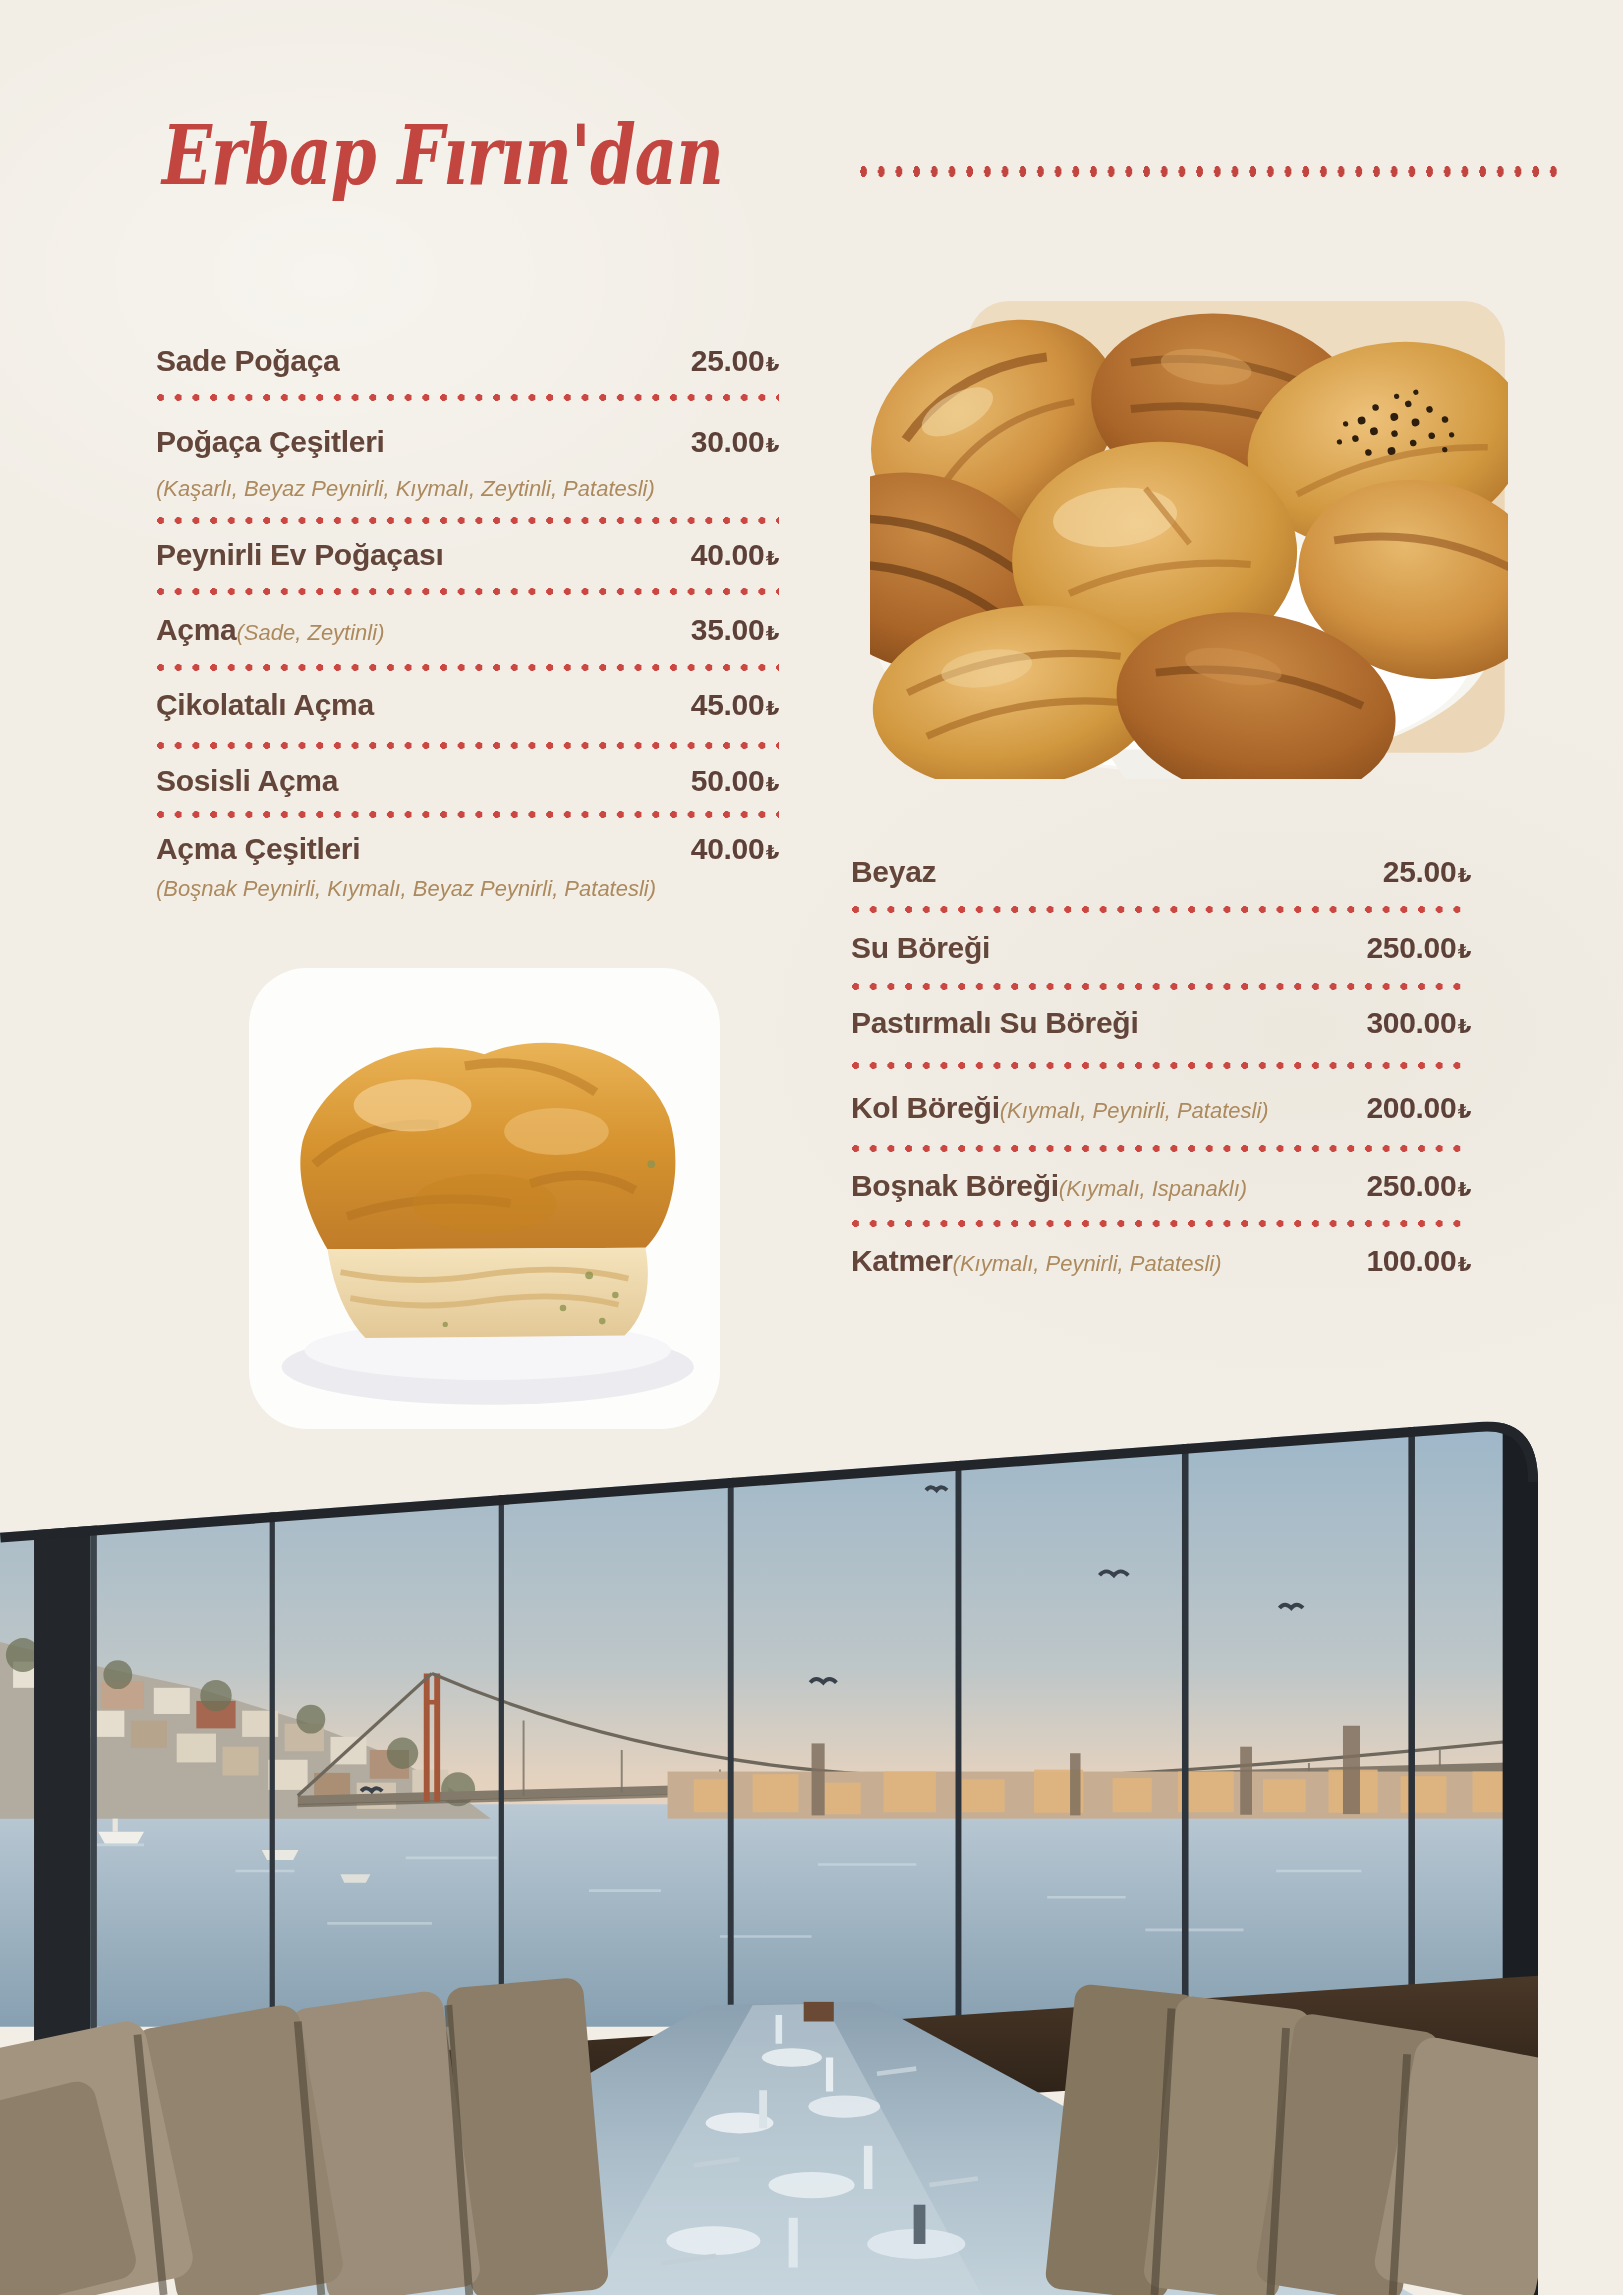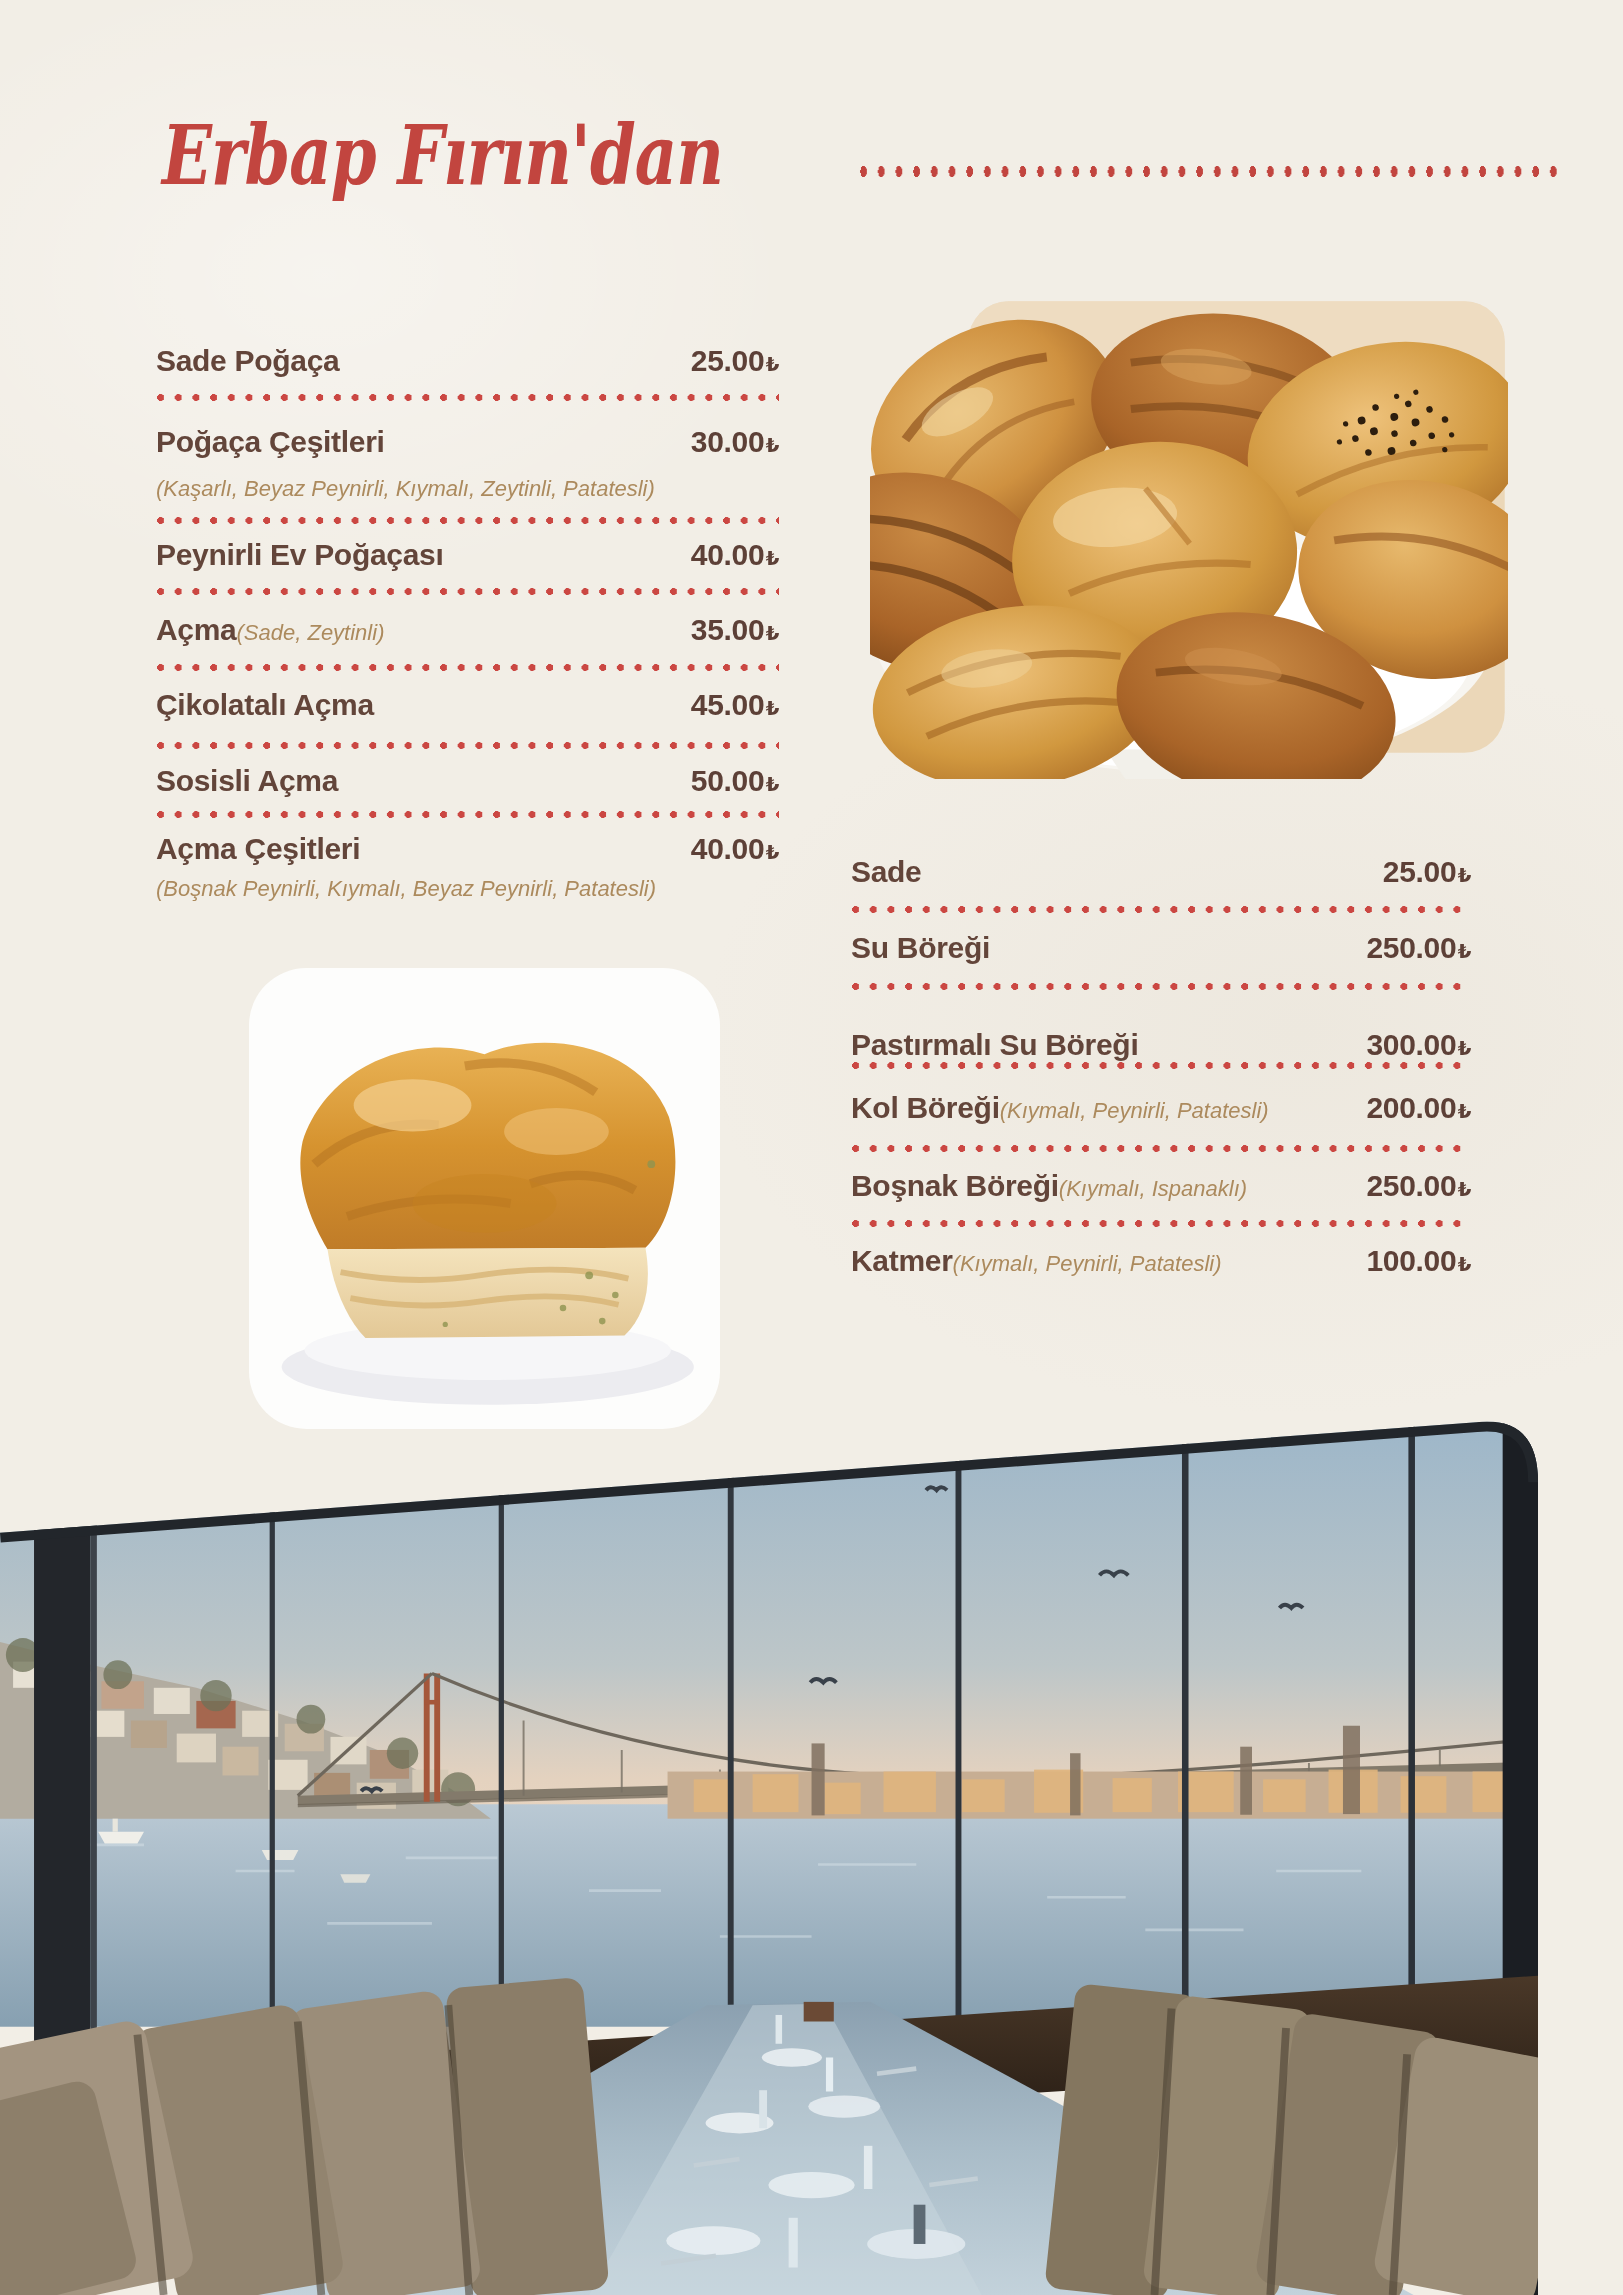--- a/index.html
+++ b/index.html
@@ -210,34 +210,34 @@
     <div class="mline" style="top:832px">
       <span class="nm">Açma Çeşitleri</span>
         <span class="sp"></span>
       <span class="price"><span>40.00</span><span class="cur">₺</span></span>
     </div>
     <div class="bdesc" style="top:876px">(Boşnak Peynirli, Kıymalı, Beyaz Peynirli, Patatesli)</div>
   </div>
 
   <div class="col right">
     <div class="mline" style="top:855px">
-      <span class="nm">Sade</span>
+      <span class="nm">Beyaz</span>
         <span class="sp"></span>
       <span class="price"><span>25.00</span><span class="cur">₺</span></span>
     </div>
     <div class="dots" style="top:905px"></div>
 
     <div class="mline" style="top:931px">
       <span class="nm">Su Böreği</span>
         <span class="sp"></span>
       <span class="price"><span>250.00</span><span class="cur">₺</span></span>
     </div>
     <div class="dots" style="top:982px"></div>
 
-    <div class="mline" style="top:1028px">
+    <div class="mline" style="top:1006px">
       <span class="nm">Pastırmalı Su Böreği</span>
         <span class="sp"></span>
       <span class="price"><span>300.00</span><span class="cur">₺</span></span>
     </div>
     <div class="dots" style="top:1061px"></div>
 
     <div class="mline" style="top:1091px">
       <span class="nm">Kol Böreği</span>
       <span class="idesc">(Kıymalı, Peynirli, Patatesli)</span>
         <span class="sp"></span>

